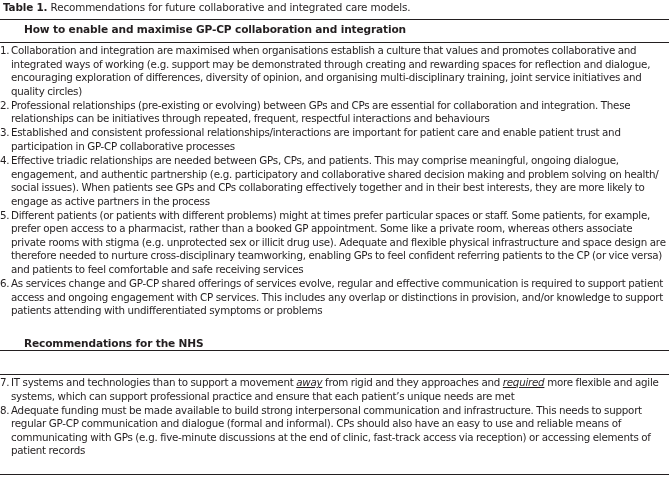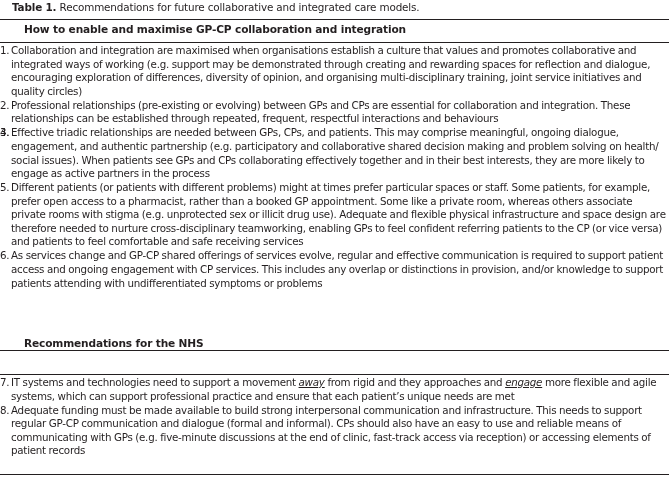--- a/index.html
+++ b/index.html
@@ -4,21 +4,21 @@
 <style>
   html, body { margin: 0; padding: 0; background: #ffffff; }
   body {
     width: 669px; height: 479px; overflow: hidden;
     font-family: "DejaVu Sans", sans-serif;
     color: #231f20;
     font-size: 10.4px;
     position: relative;
   }
   .caption {
-    position: absolute; left: 12px; top: 1px;
+    position: absolute; left: 3px; top: 1px;
     font-size: 10.4px; line-height: 13px; white-space: nowrap;
     letter-spacing: -0.15px;
   }
   .caption b { font-weight: bold; }
   .rule { position: absolute; left: 0; width: 669px; background: #231f20; }
   .rule.thick { height: 1.3px; }
   .rule.thin { height: 1px; }
   .section-head {
     position: absolute; left: 0; width: 669px; 
     font-weight: bold; font-size: 10.6px; line-height: 13px;
@@ -49,24 +49,25 @@
 
 <div class="rule thin" style="top:42px"></div>
 
 <ol class="items" style="top:44px">
   <li class="item">
     <span class="num">1.</span>
     <span>Collaboration and integration are maximised when organisations establish a culture that values and promotes collaborative and integrated ways of working (e.g. support may be demonstrated through creating and rewarding spaces for reflection and dialogue, encouraging exploration of differences, diversity of opinion, and organising multi-disciplinary training, joint service initiatives and quality circles)</span>
   </li>
   <li class="item">
     <span class="num">2.</span>
-    <span>Professional relationships (pre-existing or evolving) between GPs and CPs are essential for collaboration and integration. These relationships can be established through repeated, frequent, respectful interactions and behaviours</span>
+    <span>Professional relationships (pre-existing or evolving) between GPs and CPs are essential for collaboration and integration. These relationships can be initiatives through repeated, frequent, respectful interactions and behaviours</span>
   </li>
   <li class="item">
     <span class="num">3.</span>
+    <span>Established and consistent professional relationships/interactions are important for patient care and enable patient trust and participation in GP-CP collaborative processes</span>
   </li>
   <li class="item">
     <span class="num">4.</span>
     <span>Effective triadic relationships are needed between GPs, CPs, and patients. This may comprise meaningful, ongoing dialogue, engagement, and authentic partnership (e.g. participatory and collaborative shared decision making and problem solving on health/ social issues). When patients see GPs and CPs collaborating effectively together and in their best interests, they are more likely to engage as active partners in the process</span>
   </li>
   <li class="item">
     <span class="num">5.</span>
     <span>Different patients (or patients with different problems) might at times prefer particular spaces or staff. Some patients, for example, prefer open access to a pharmacist, rather than a booked GP appointment. Some like a private room, whereas others associate private rooms with stigma (e.g. unprotected sex or illicit drug use). Adequate and flexible physical infrastructure and space design are therefore needed to nurture cross-disciplinary teamworking, enabling GPs to feel confident referring patients to the CP (or vice versa) and patients to feel comfortable and safe receiving services</span>
   </li>
   <li class="item">
@@ -77,21 +78,21 @@
 
 <div class="rule thin" style="top:350px"></div>
 
 <div class="section-head" style="top:337px">Recommendations for the NHS</div>
 
 <div class="rule thin" style="top:374px"></div>
 
 <ol class="items" style="top:376px">
   <li class="item">
     <span class="num">7.</span>
-    <span><span>IT systems and technologies need to support a movement </span><em>away</em><span> from rigid and they approaches and </span><em>engage</em><span> more flexible and agile systems, which can support professional practice and ensure that each patient’s unique needs are met</span></span>
+    <span><span>IT systems and technologies than to support a movement </span><em>away</em><span> from rigid and they approaches and </span><em>required</em><span> more flexible and agile systems, which can support professional practice and ensure that each patient’s unique needs are met</span></span>
   </li>
   <li class="item">
     <span class="num">8.</span>
     <span>Adequate funding must be made available to build strong interpersonal communication and infrastructure. This needs to support regular GP-CP communication and dialogue (formal and informal). CPs should also have an easy to use and reliable means of communicating with GPs (e.g. five-minute discussions at the end of clinic, fast-track access via reception) or accessing elements of patient records</span>
   </li>
 </ol>
 
 <div class="rule thick" style="top:474px"></div>
 
 </body></html>

